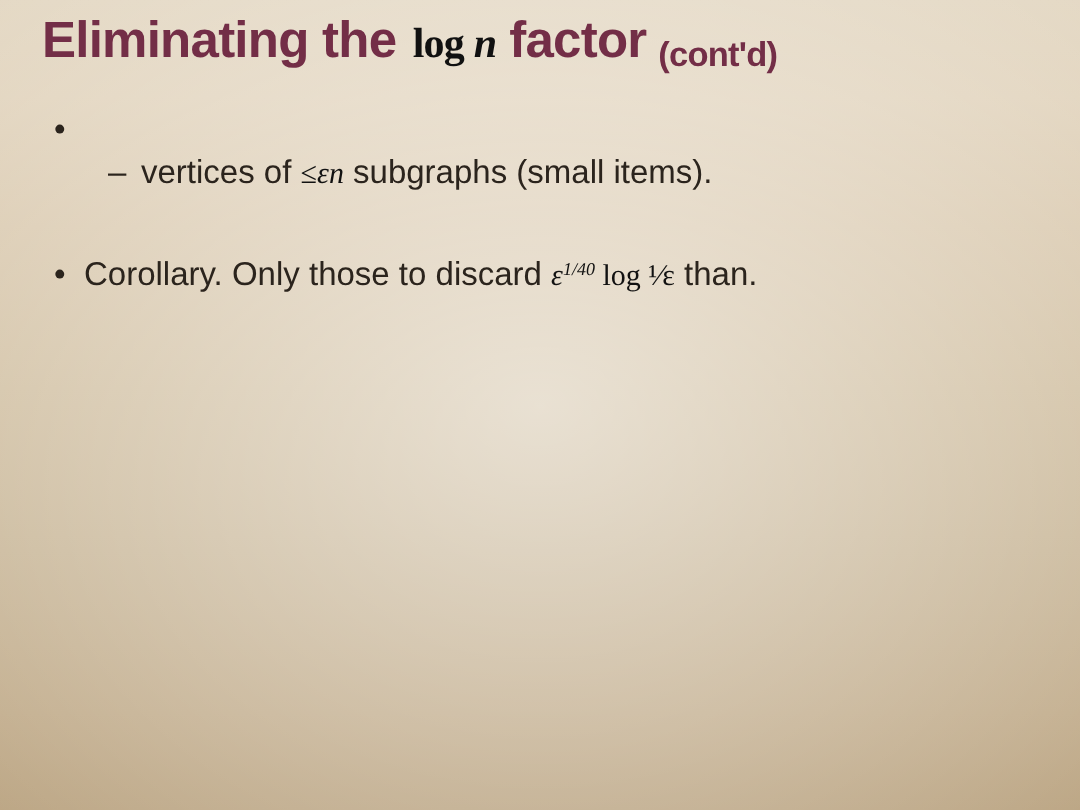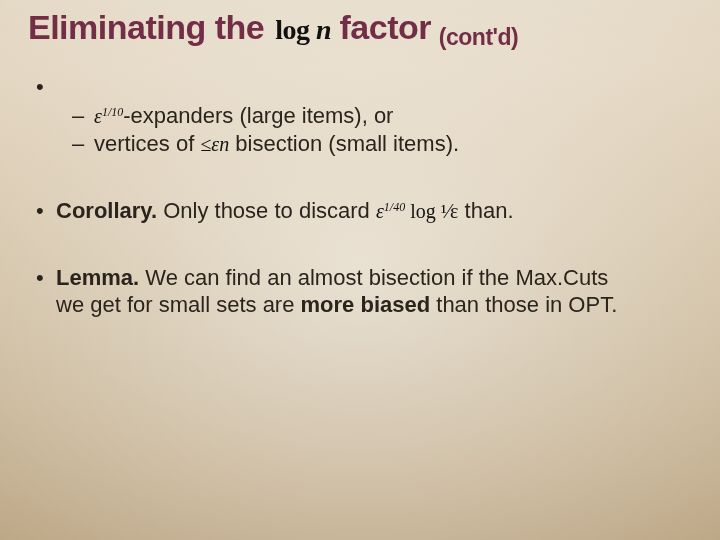--- a/index.html
+++ b/index.html
@@ -78,53 +78,46 @@
   }
   .mathin {
     font-family: "Times New Roman", serif;
     font-style: italic;
     color: #111;
     font-size: 20px;
   }
   .mathin .rm { font-style: normal; }
   .mathin sup { font-size: 12px; vertical-align: 7px; }
   .mathin .sl { font-style: normal; }
-  b.embold { font-weight: bold; }
+  b.embold { font-weight: normal; }
 </style>
 </head>
 <body>
 
 <div class="slide">
 
   <h1 class="title">
     <span>Eliminating the </span>
     <span class="math">
       <span class="fn">log</span>&nbsp;<span class="var">n</span>
     </span>
     <span> factor</span><span class="sub"> (cont'd)</span>
   </h1>
 
   <ul class="lvl1">
 
     <li>
       <br>
       <ul class="lvl2">
         <li>
-          <span class="mathin"><span>ε</span><sup>1/10</sup></span><span>-expanders (large items), or</span>
-        </li>
-        <li>
-          <span>vertices of </span><span class="mathin"><span class="rm">≤</span><span>ε</span><span>n</span></span><span> bisection (small items).</span>
+          <span>vertices of </span><span class="mathin"><span class="rm">≤</span><span>ε</span><span>n</span></span><span> subgraphs (small items).</span>
         </li>
       </ul>
     </li>
 
     <li>
       <b class="embold">Corollary.</b><span> Only those to discard </span><span class="mathin"><span>ε</span><sup>1/40</sup><span class="rm"> log</span><span class="rm sl"> ¹⁄ε</span></span><span>  than.</span>
     </li>
 
-    <li>
-      <b class="embold">Lemma.</b><span> We can find an almost bisection if the Max.Cuts</span><br>
-      <span>we get for small sets are </span><b class="embold">more biased</b><span> than those in OPT.</span>
-    </li>
 
   </ul>
 
 </div>
 
 </body></html>

